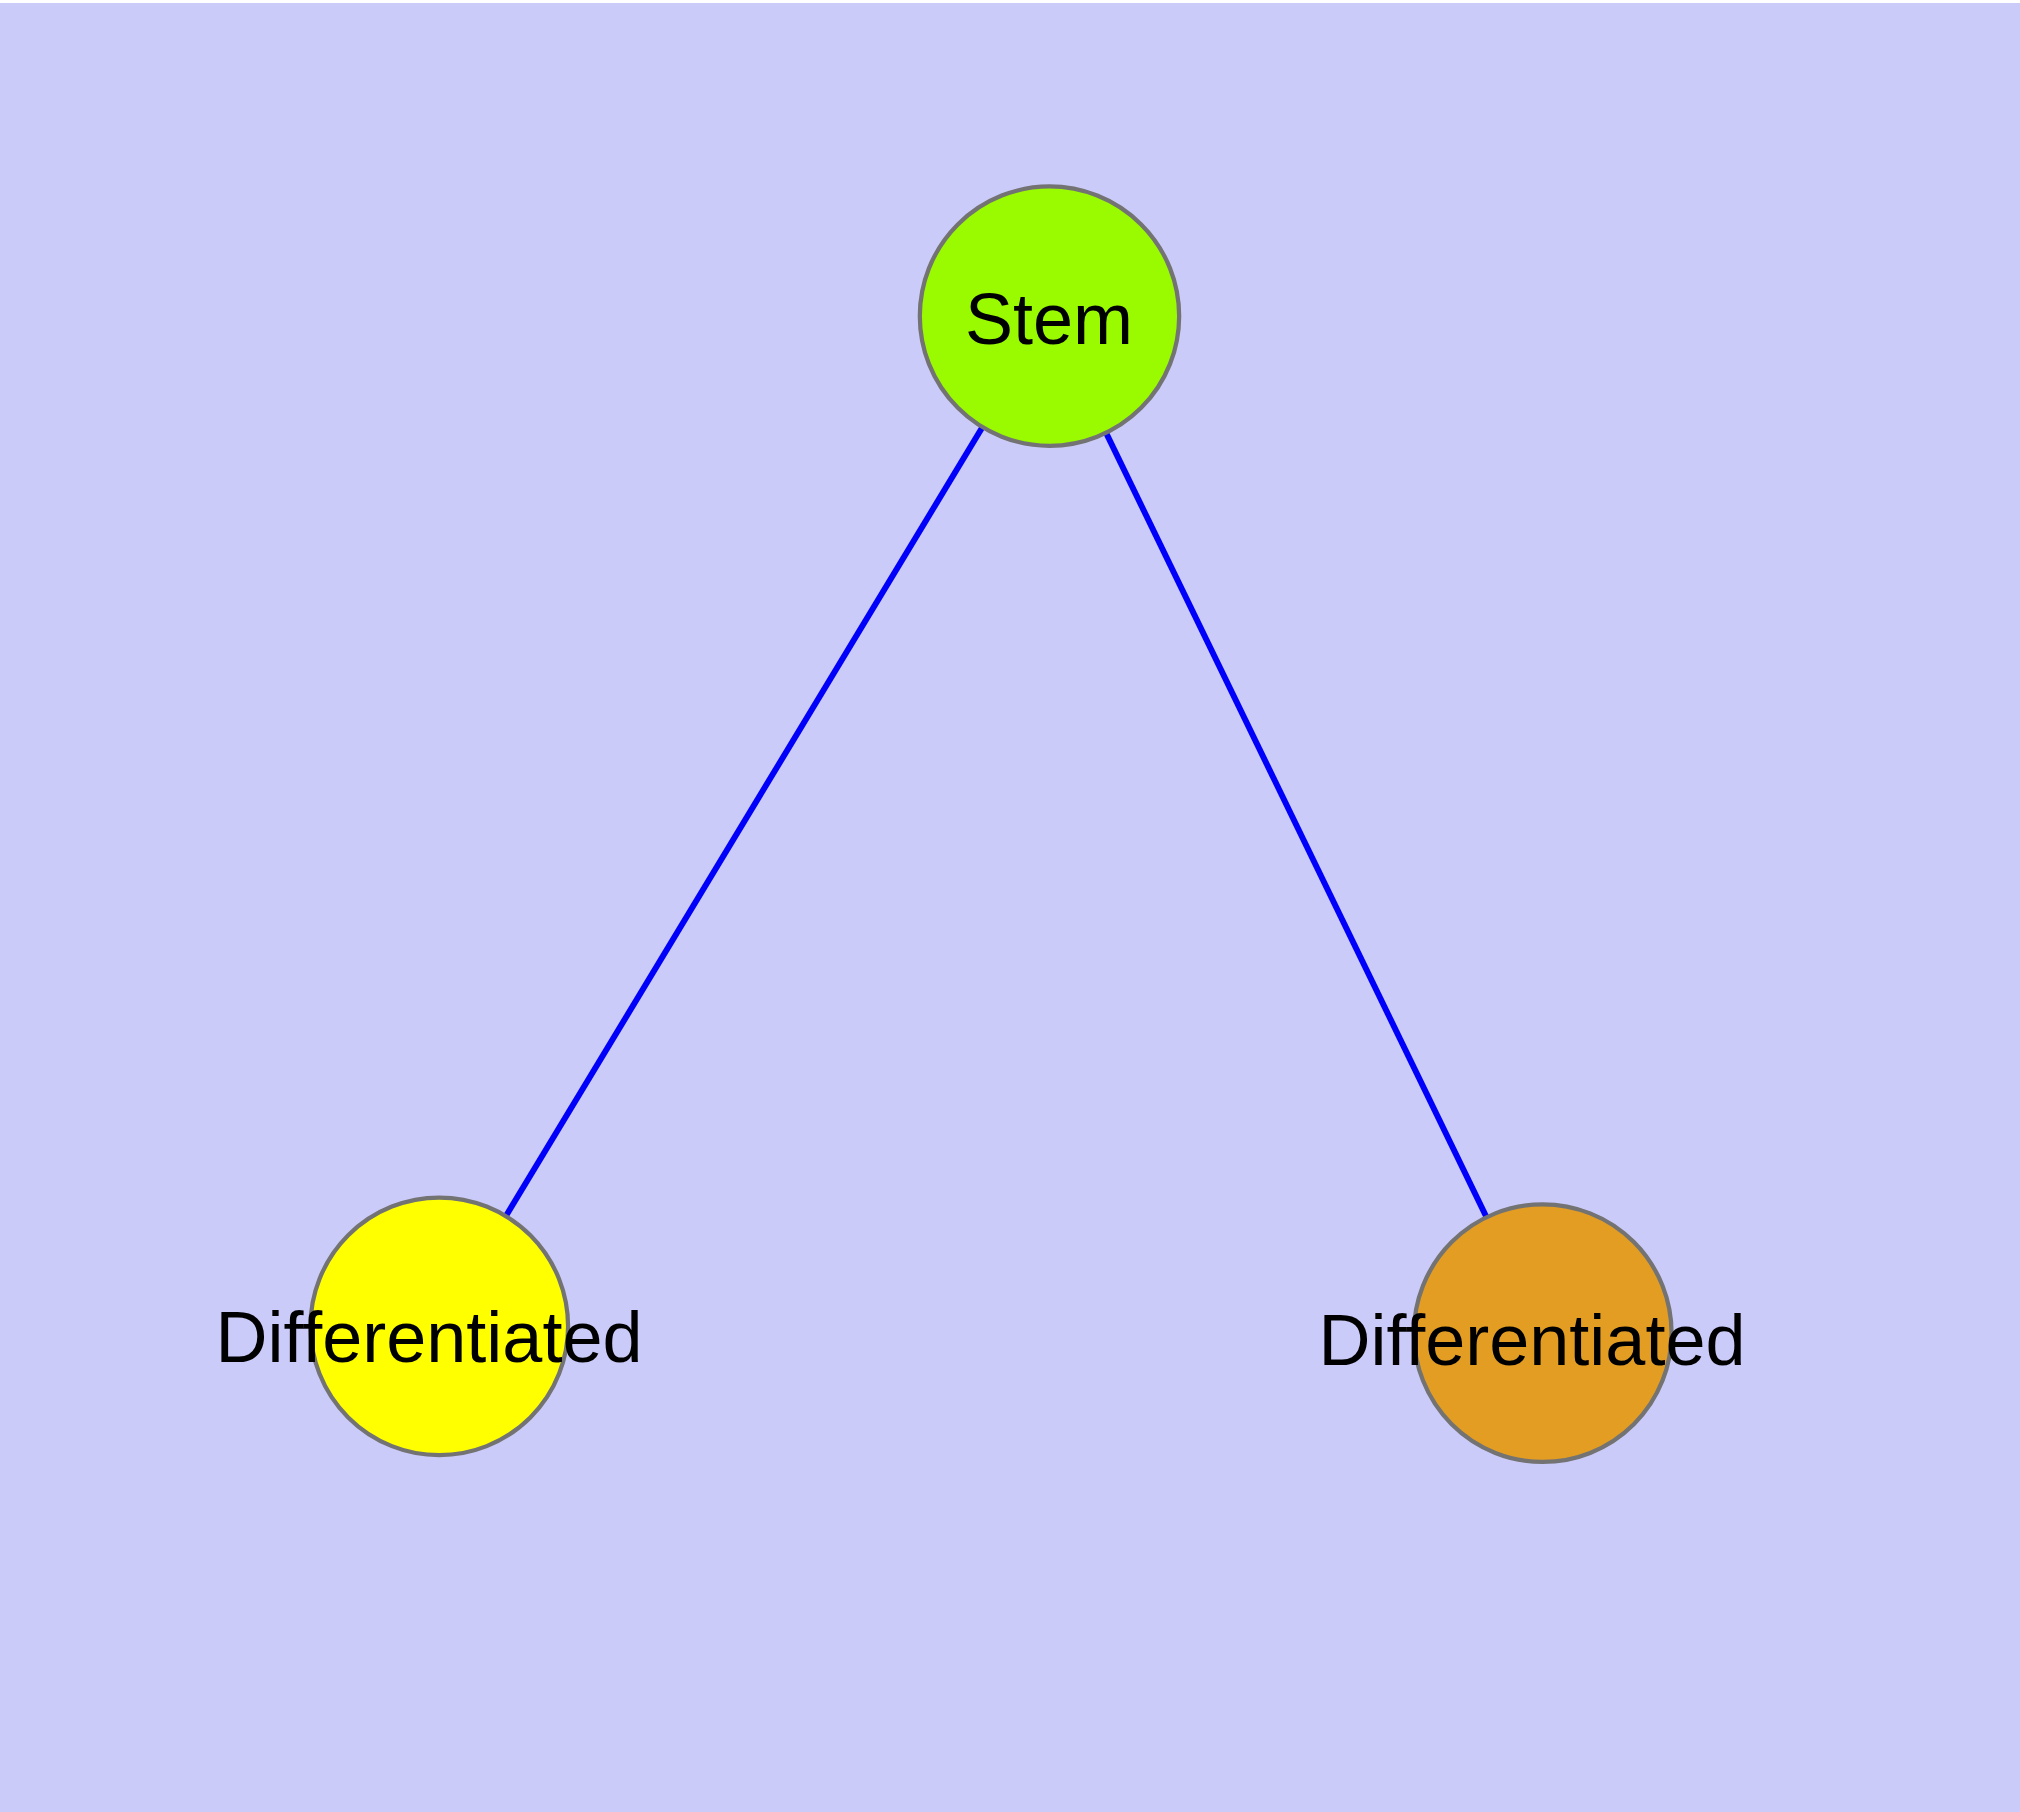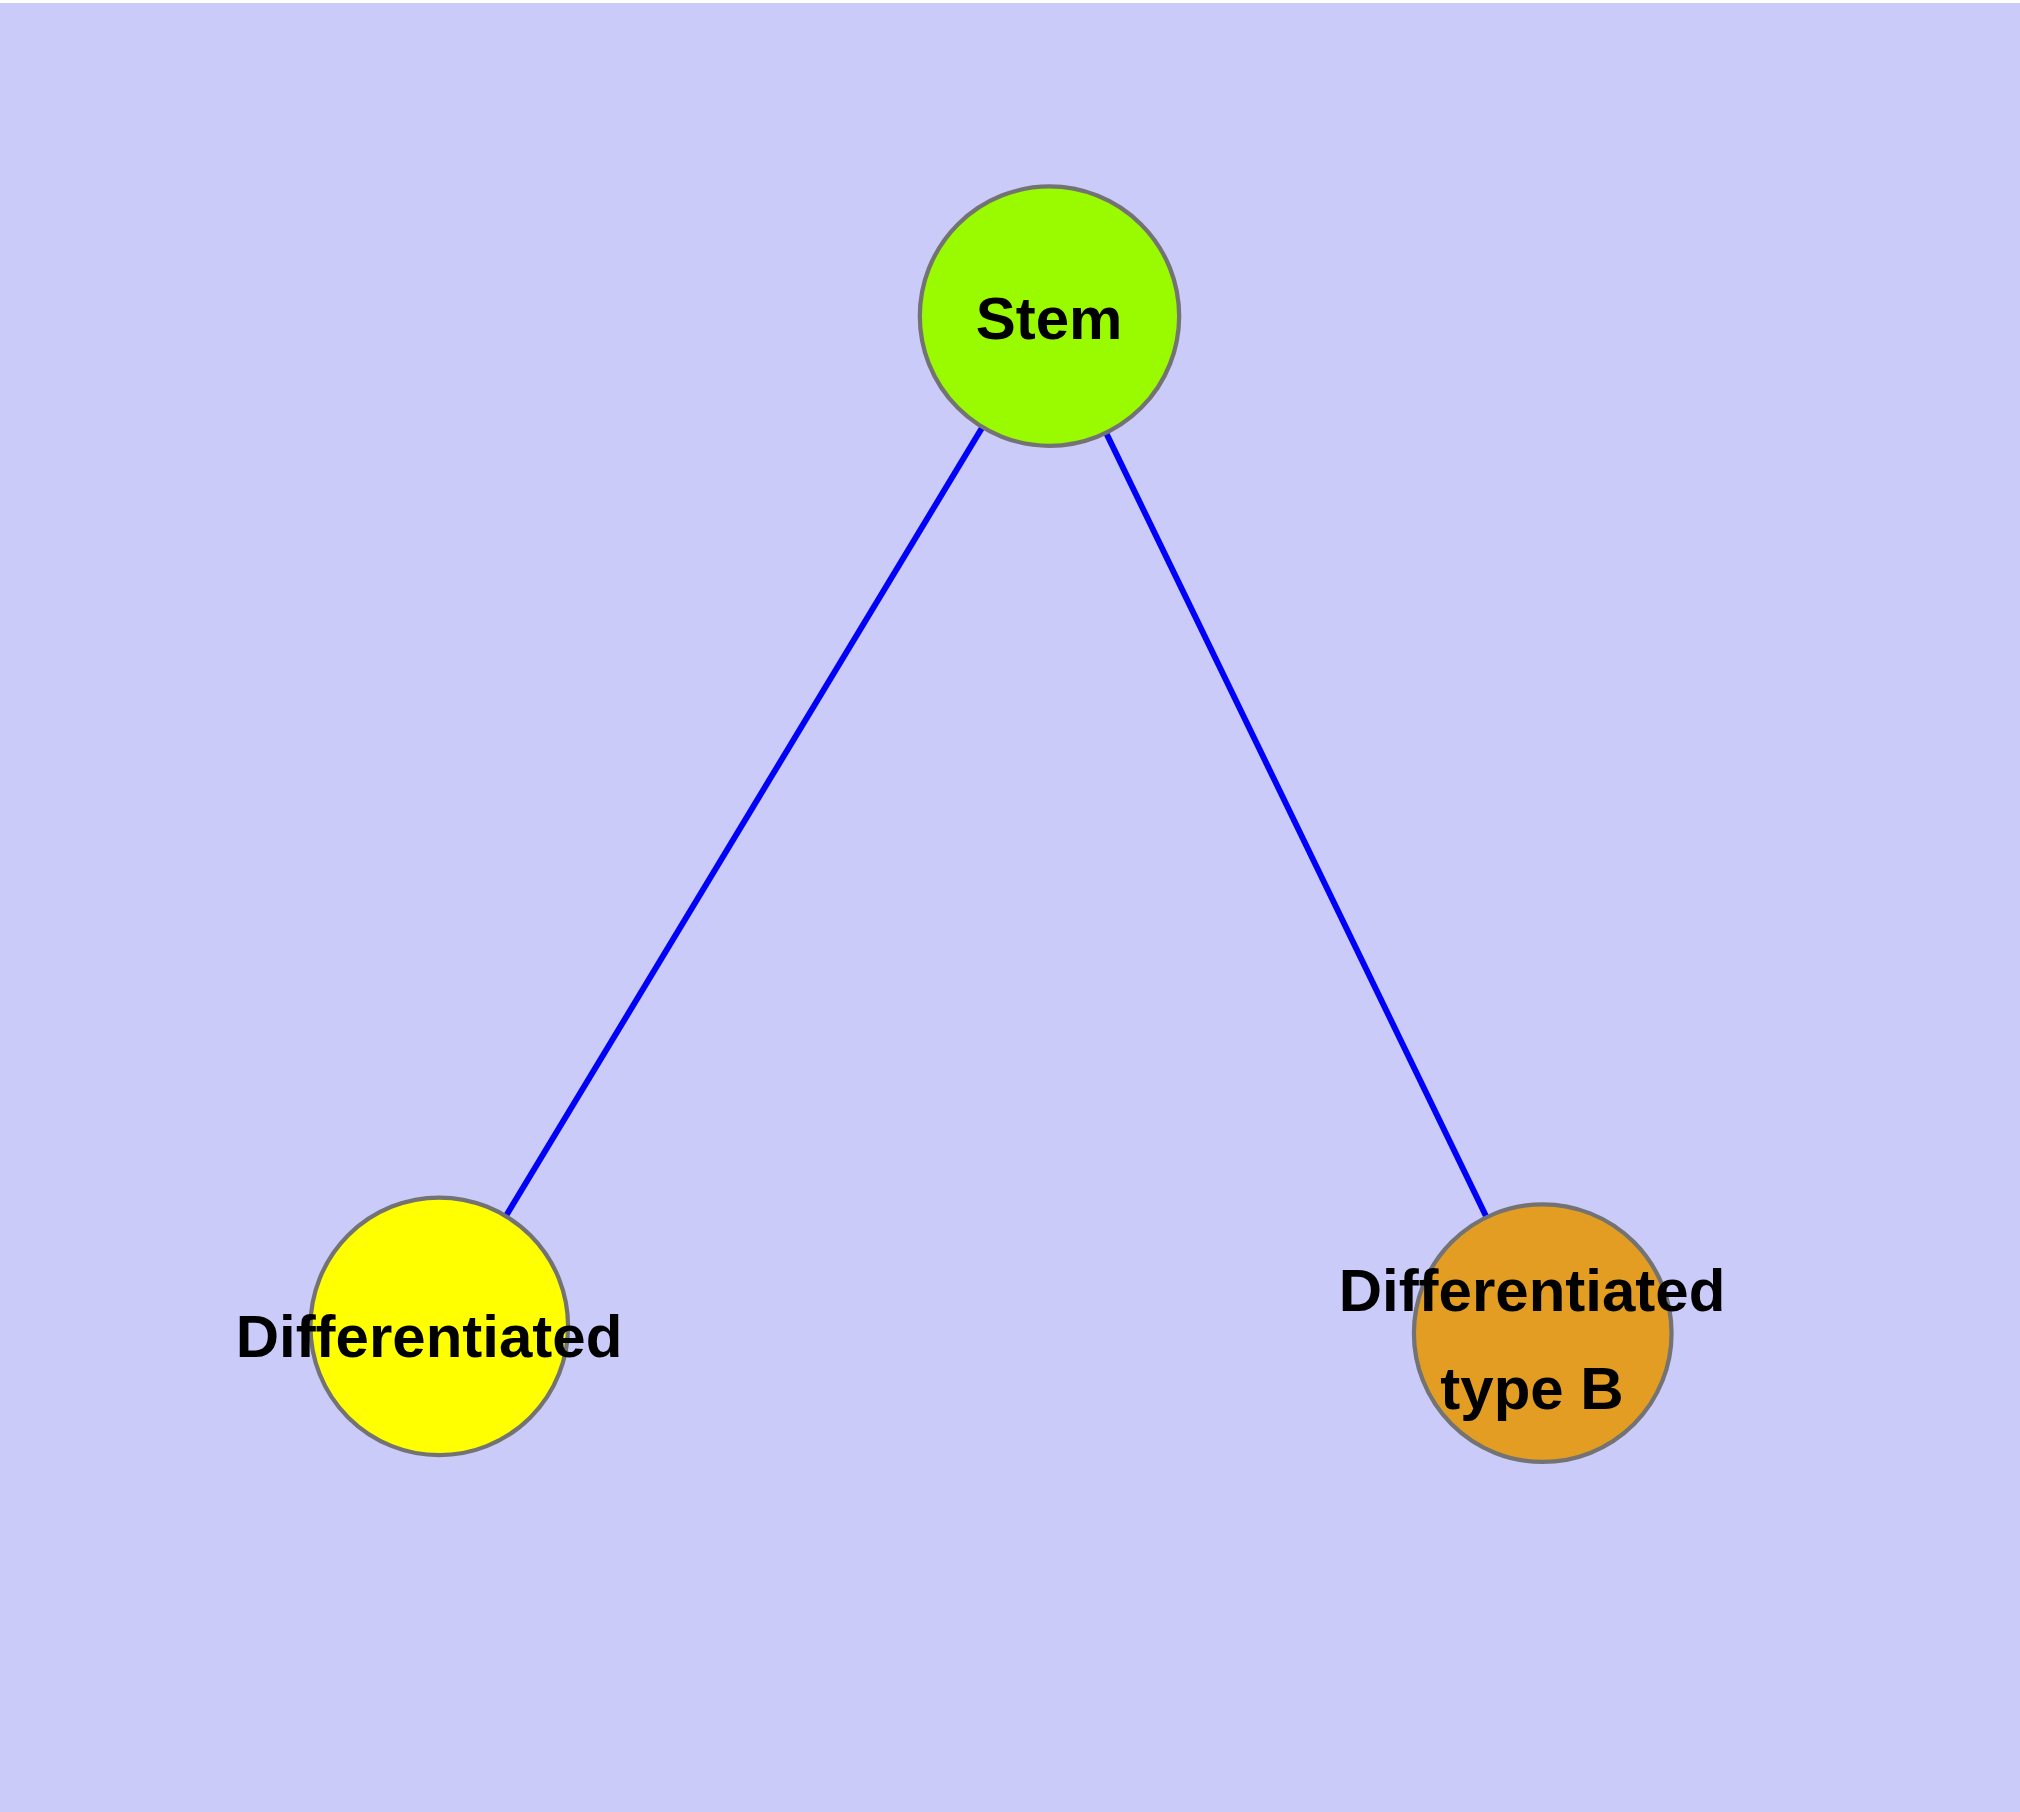--- a/index.html
+++ b/index.html
@@ -36,22 +36,22 @@
   .edge-line {
     fill: none;
     stroke-width: 7;
   }
   .node-circle {
     stroke-width: 5;
   }
   .node-label {
     position: absolute;
     transform: translate(-50%, -50%);
-    font-weight: bold;
-    font-size: 60px;
+    font-weight: normal;
+    font-size: 72px;
     line-height: 98px;
     color: #000000;
     text-align: center;
     white-space: nowrap;
     letter-spacing: 0;
   }
 </style>
 </head>
 <body>
 
@@ -72,17 +72,16 @@
   <div class="node-label" style="left:1049px; top:319px;">
     <div>Stem</div>
   </div>
 
   <div class="node-label" style="left:429px; top:1337px;">
     <div>Differentiated</div>
   </div>
 
   <div class="node-label" style="left:1532px; top:1340px;">
     <div>Differentiated</div>
-    <div>type B</div>
   </div>
 
 </div>
 
 
 </body></html>

